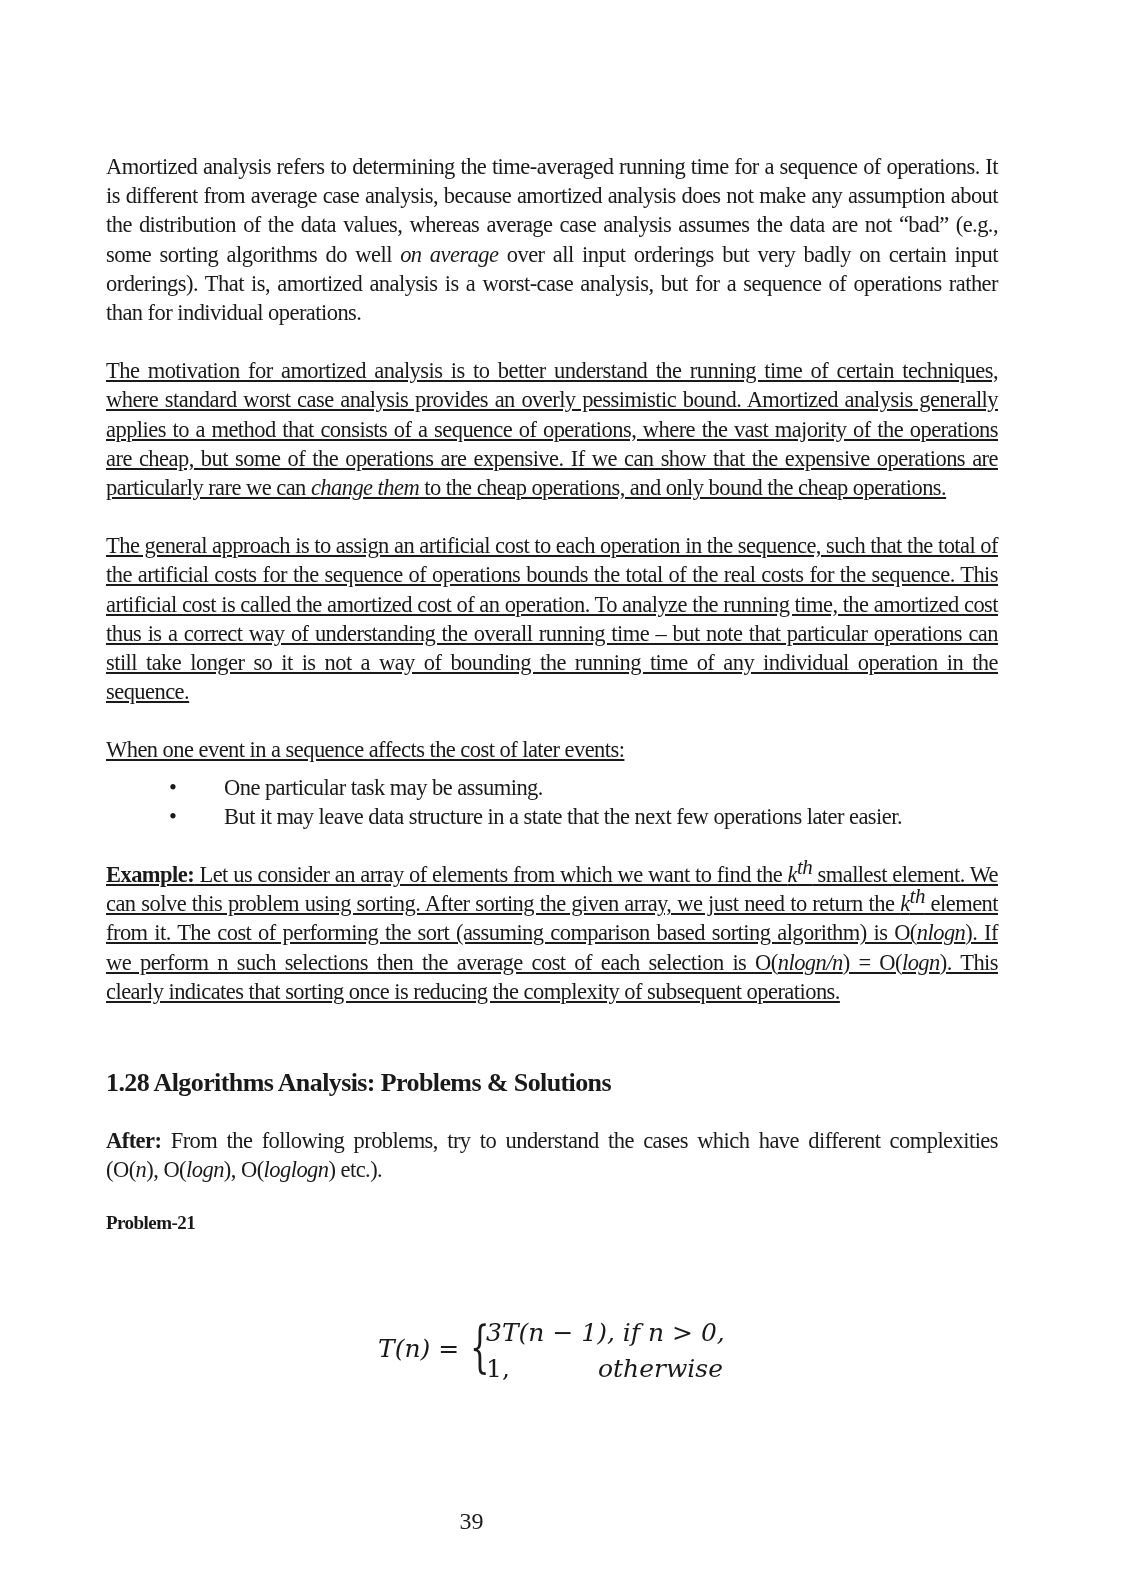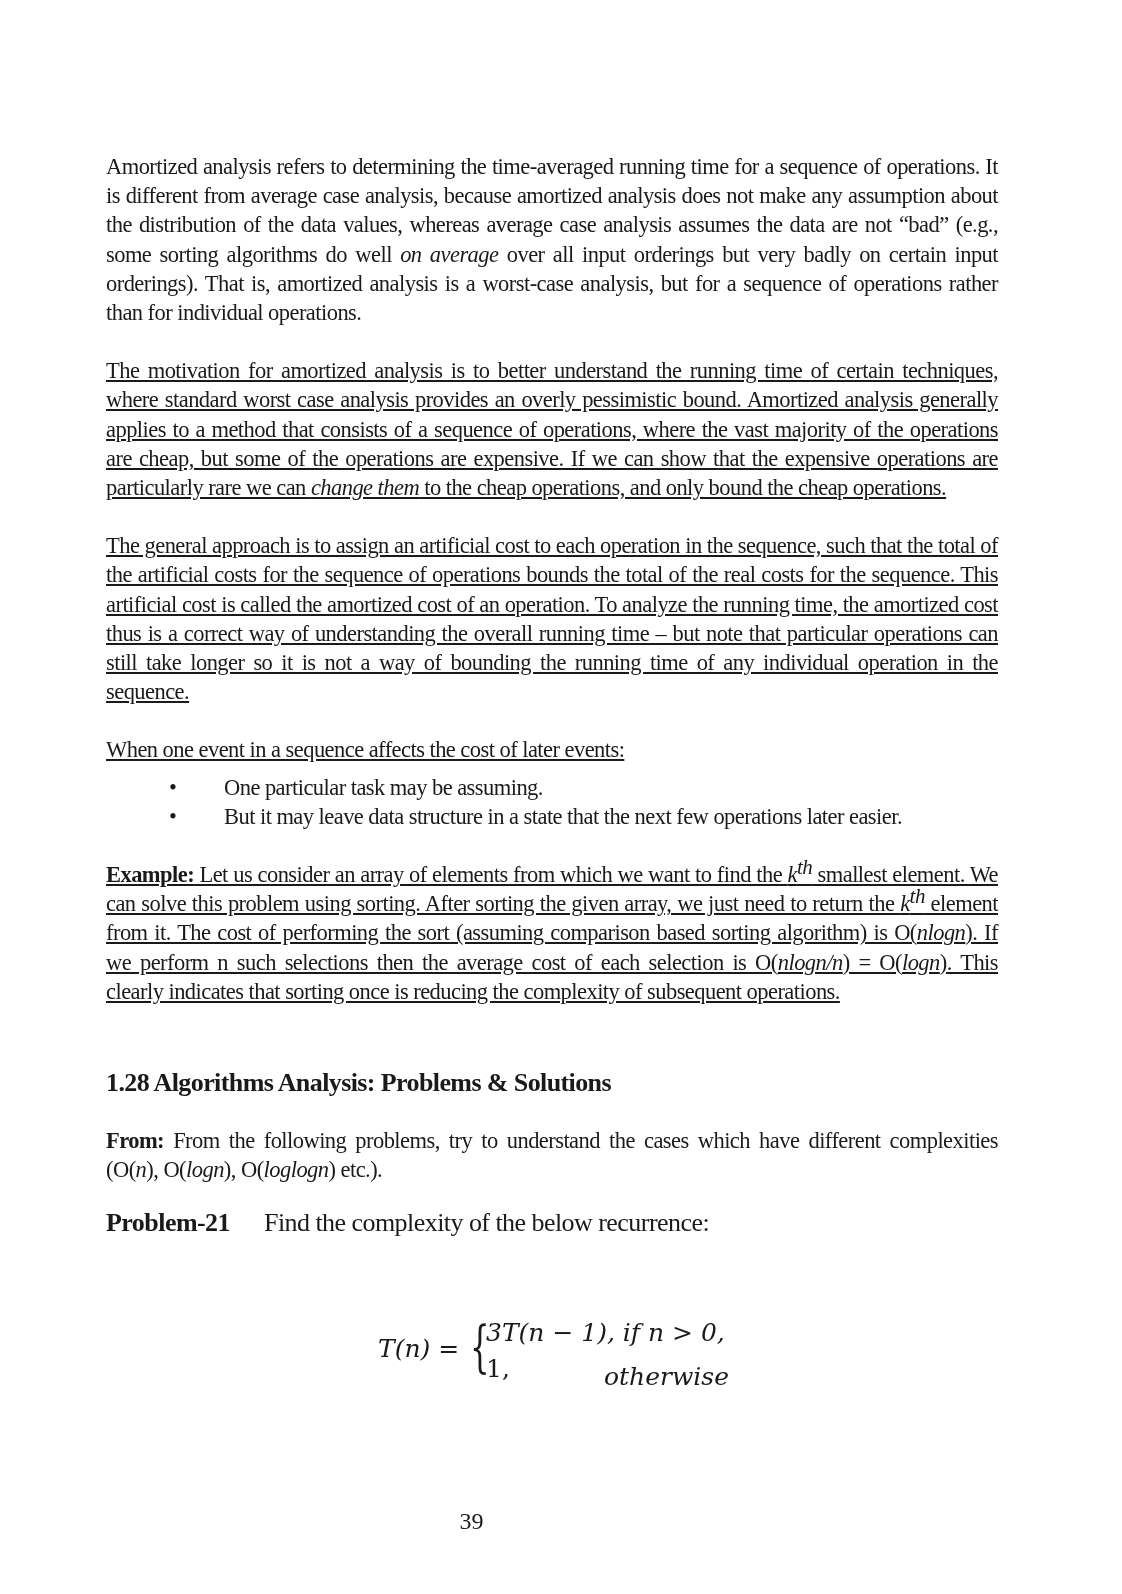--- a/index.html
+++ b/index.html
@@ -6,28 +6,28 @@
   body { width: 1122px; height: 1594px; position: relative; overflow: hidden;
          font-family: "Liberation Serif", "DejaVu Serif", serif; color: #1a1a1a; }
   .page { position: absolute; left: 106px; top: 152px; width: 892px; }
   .para { font-size: 22.5px; line-height: 29.2px; text-align: justify; margin: 0; letter-spacing: -0.55px; word-spacing: 0px; }
   .para.gap { margin-top: 29px; text-decoration: underline; }
   .bullets { list-style: none; margin: 8px 0 0 0; padding: 0; }
   .bullets li { position: relative; font-size: 22.5px; line-height: 29.2px; padding-left: 118px; letter-spacing: -0.55px; }
   .bullets li .dot { position: absolute; left: 63px; top: 0; }
   .heading { font-weight: bold; font-size: 26px; margin: 60px 0 0 0; line-height: 34px; letter-spacing: -0.6px; }
   .note { margin-top: 26px; }
-  .problem { margin-top: 24px; font-size: 26px; line-height: 29.2px; letter-spacing: -0.55px; display: flex; }
+  .problem { margin-top: 24px; font-size: 19px; line-height: 29.2px; letter-spacing: -0.55px; display: flex; }
   .problem .plabel { font-weight: bold; width: 158px; }
   .eq { position: absolute; left: 378px; top: 1318px; font-family: "DejaVu Serif", serif; font-style: italic; font-size: 25px; }
   .eq .lhs { position: absolute; left: 0; top: 16px; white-space: nowrap; }
   .eq .brace { position: absolute; left: 92px; top: -4px; font-size: 56px; font-style: normal; font-weight: 200; transform: scaleX(0.55); transform-origin: left; }
   .eq .case1 { position: absolute; left: 108px; top: 0; white-space: nowrap; }
   .eq .case2a { position: absolute; left: 108px; top: 36px; white-space: nowrap; font-style: normal; }
-  .eq .case2b { position: absolute; left: 220px; top: 44px; white-space: nowrap; margin-left: 6px; }
+  .eq .case2b { position: absolute; left: 220px; top: 36px; white-space: nowrap; }
   .pagenum { position: absolute; left: 0; width: 943px; top: 1508px; text-align: center; font-size: 24px; }
   i, em { font-style: italic; }
   sup { font-size: 21px; line-height: 0; }
 </style>
 </head>
 <body>
 
 <div class="page">
   <p class="para"><span>Amortized analysis refers to determining the time-averaged running time for a sequence of operations. It is different from average case analysis, because amortized analysis does not make any assumption about the distribution of the data values, whereas average case analysis assumes the data are not “bad” (e.g., some sorting algorithms do well </span><em>on average</em><span> over all input orderings but very badly on certain input orderings). That is, amortized analysis is a worst-case analysis, but for a sequence of operations rather than for individual operations.</span></p>
 
@@ -39,25 +39,24 @@
 
   <ul class="bullets">
     <li><span class="dot">•</span><span>One particular task may be assuming.</span></li>
     <li><span class="dot">•</span><span>But it may leave data structure in a state that the next few operations later easier.</span></li>
   </ul>
 
   <p class="para gap"><b>Example:</b><span> Let us consider an array of elements from which we want to find the </span><i>k</i><sup><i>th</i></sup><span> smallest element. We can solve this problem using sorting. After sorting the given array, we just need to return the </span><i>k</i><sup><i>th</i></sup><span> element from it. The cost of performing the sort (assuming comparison based sorting algorithm) is O(</span><i>nlogn</i><span>). If we perform n such selections then the average cost of each selection is O(</span><i>nlogn/n</i><span>) = O(</span><i>logn</i><span>). This clearly indicates that sorting once is reducing the complexity of subsequent operations.</span></p>
 
   <h2 class="heading">1.28 Algorithms Analysis: Problems &amp; Solutions</h2>
 
-  <p class="para note"><b>From:</b><span> From the following problems, try to understand the cases which have different complexities (O(</span><i>n</i><span>), O(</span><i>logn</i><span>), O(</span><i>loglogn</i><span>) etc.).</span></p>
+  <p class="para note"><b>After:</b><span> From the following problems, try to understand the cases which have different complexities (O(</span><i>n</i><span>), O(</span><i>logn</i><span>), O(</span><i>loglogn</i><span>) etc.).</span></p>
 
   <div class="problem">
     <span class="plabel">Problem-21</span>
-    <span>Find the complexity of the below recurrence:</span>
   </div>
 </div>
 
 <div class="eq">
   <span class="lhs">T(n) = </span>
   <span class="brace">{</span>
   <span class="case1">3T(n − 1), if n &gt; 0,</span>
   <span class="case2a">1,</span>
   <span class="case2b">otherwise</span>
 </div>

